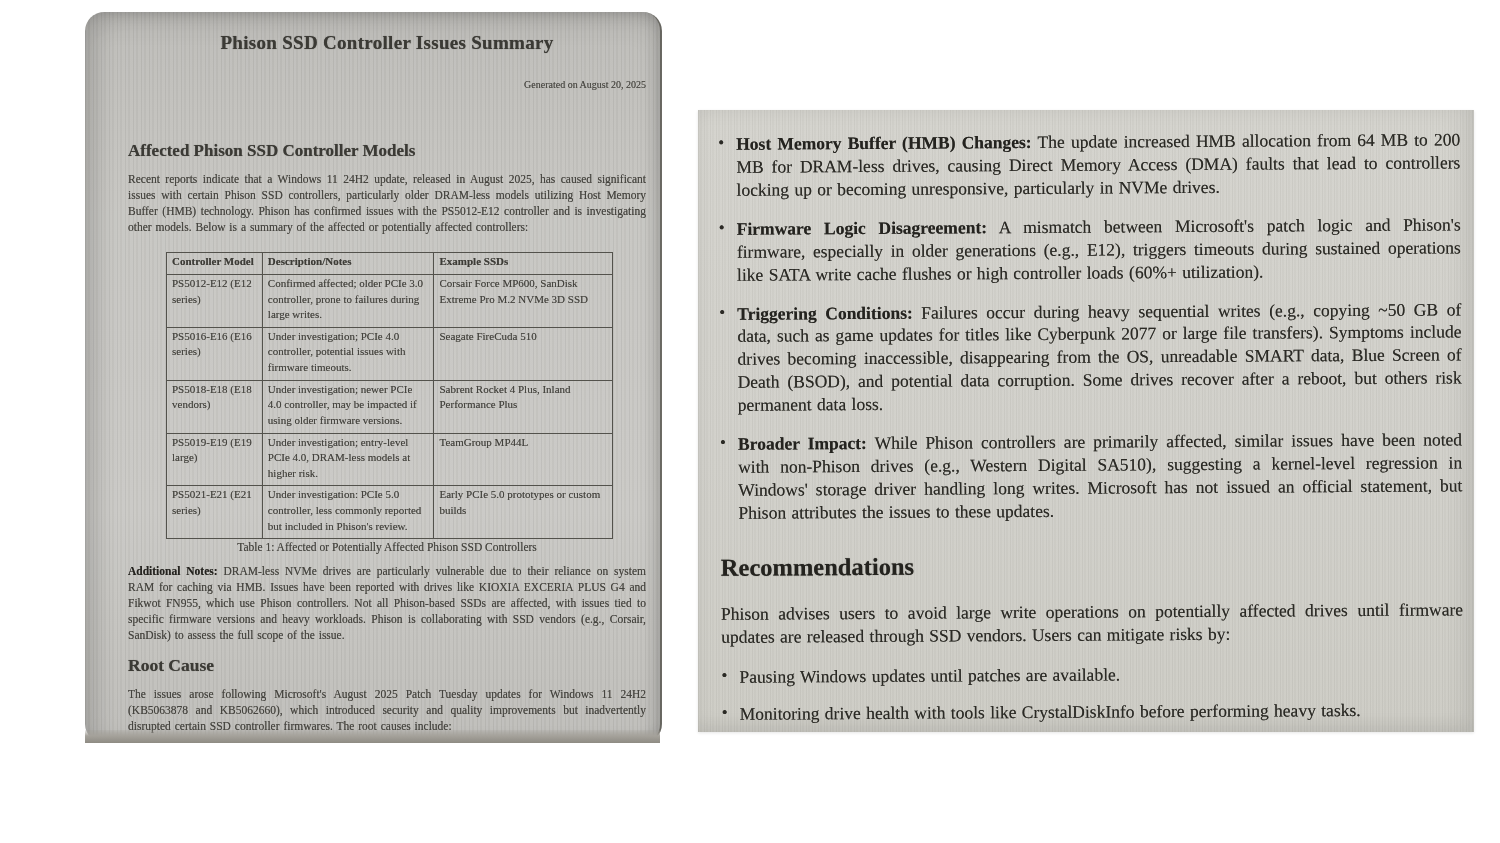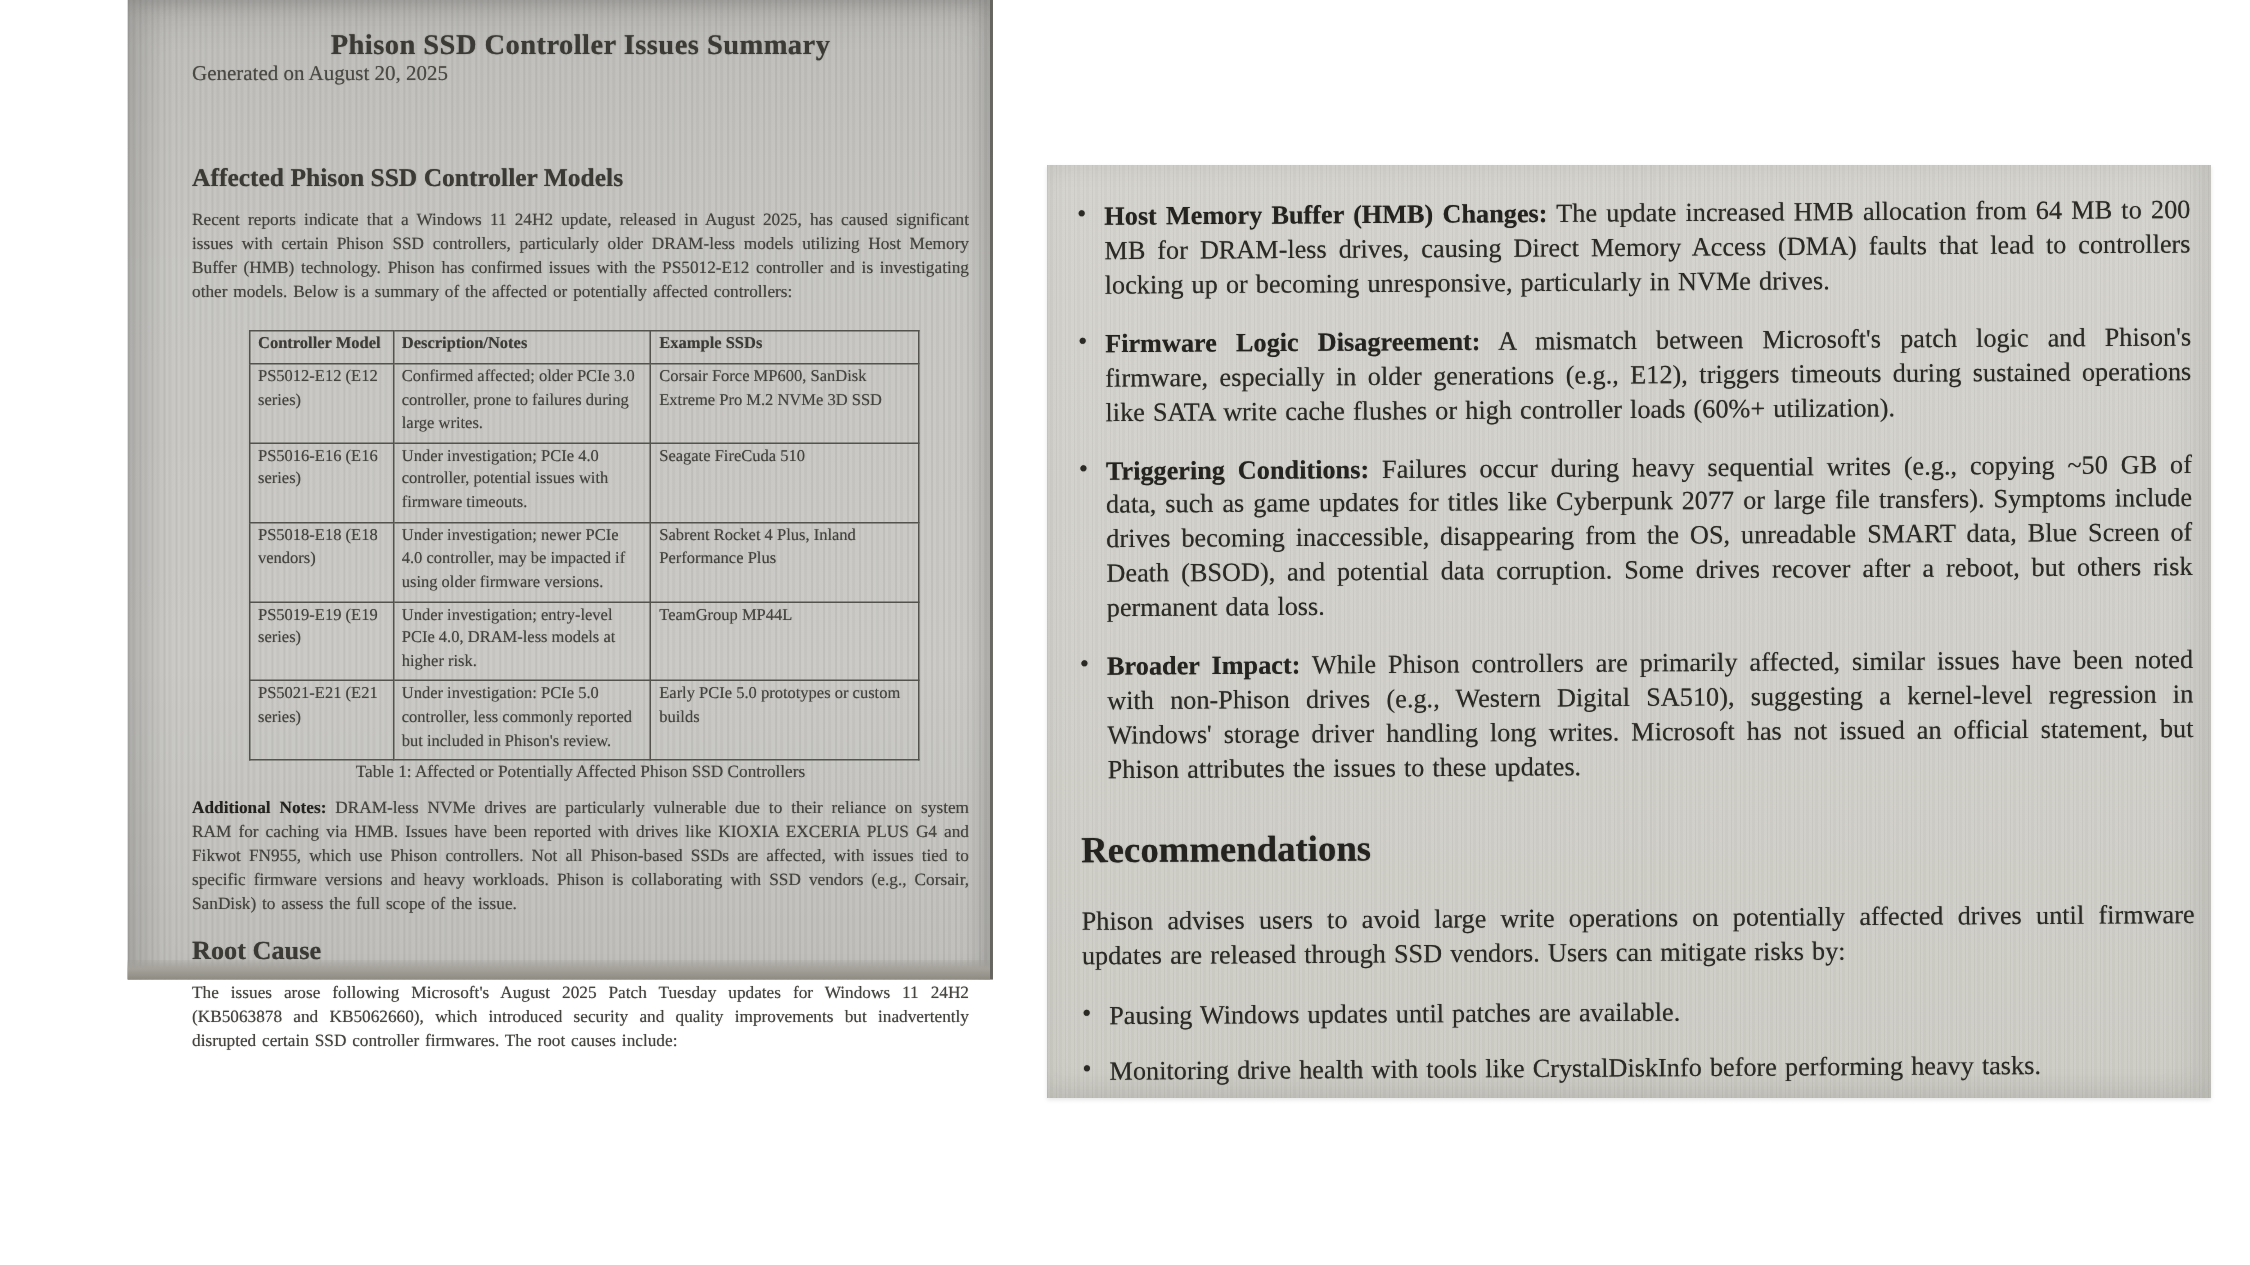--- a/index.html
+++ b/index.html
@@ -4,41 +4,42 @@
 <style>
   html, body { margin:0; padding:0; }
   body {
     width:1500px; height:843px; position:relative; overflow:hidden;
     background:#ffffff;
     font-family:"Liberation Serif", "DejaVu Serif", serif;
   }
 
   
   .left-page {
-    position:absolute; left:85px; top:0; width:575px; height:653px;
+    position:absolute; left:85px; top:12px; width:575px; height:731px;
     background-image:
       repeating-linear-gradient(90deg,
         rgba(0,0,0,0.045) 0 1px, rgba(255,255,255,0.05) 1px 3px,
         rgba(0,0,0,0.02) 3px 5px, rgba(255,255,255,0.045) 5px 8px),
       linear-gradient(180deg, #bcbbb7 0%, #c6c5c1 28%, #c9c8c4 68%, #bdbcb8 100%);
     box-shadow:
       inset 14px 0 20px rgba(0,0,0,0.10),
       inset -5px 0 12px rgba(0,0,0,0.14),
       inset 0 14px 24px rgba(0,0,0,0.07);
     border-right:2px solid rgba(72,70,64,0.72);
     color:#403f3a;
+    border-radius:19px;
   }
   .left-inner { padding:0 14px 0 43px; position:relative; }
   .left-page .doc-title {
     padding-top:20px; text-align:center;
     font-size:19px; font-weight:bold; letter-spacing:0.3px; color:#3b3a35;
     text-shadow:0 0 0.8px rgba(55,54,49,0.75);
   }
   .left-page .generated-line {
-    text-align:left; font-size:14px; color:#4a4944;
+    margin-top:25px; text-align:right; font-size:10px; color:#4a4944;
     text-shadow:0 0 0.6px rgba(70,68,62,0.6);
   }
   .left-page .section-heading {
     margin-top:51px; font-size:17px; font-weight:bold; color:#3b3a35;
     text-shadow:0 0 0.7px rgba(55,54,49,0.7);
   }
   .left-page .body-text {
     margin-top:11px; font-size:11.5px; line-height:1.38; text-align:justify;
     color:#45443f; text-shadow:0 0 0.6px rgba(70,68,62,0.65);
     word-spacing:1px;
@@ -139,21 +140,21 @@
           <td>PS5016-E16 (E16 series)</td>
           <td>Under investigation; PCIe 4.0 controller, potential issues with firmware timeouts.</td>
           <td>Seagate FireCuda 510</td>
         </tr>
         <tr>
           <td>PS5018-E18 (E18 vendors)</td>
           <td>Under investigation; newer PCIe 4.0 controller, may be impacted if using older firmware versions.</td>
           <td>Sabrent Rocket 4 Plus, Inland Performance Plus</td>
         </tr>
         <tr>
-          <td>PS5019-E19 (E19 series)</td>
+          <td>PS5019-E19 (E19 large)</td>
           <td>Under investigation; entry-level PCIe 4.0, DRAM-less models at higher risk.</td>
           <td>TeamGroup MP44L</td>
         </tr>
         <tr>
           <td>PS5021-E21 (E21 series)</td>
           <td>Under investigation: PCIe 5.0 controller, less commonly reported but included in Phison's review.</td>
           <td>Early PCIe 5.0 prototypes or custom builds</td>
         </tr>
       </tbody>
     </table>

